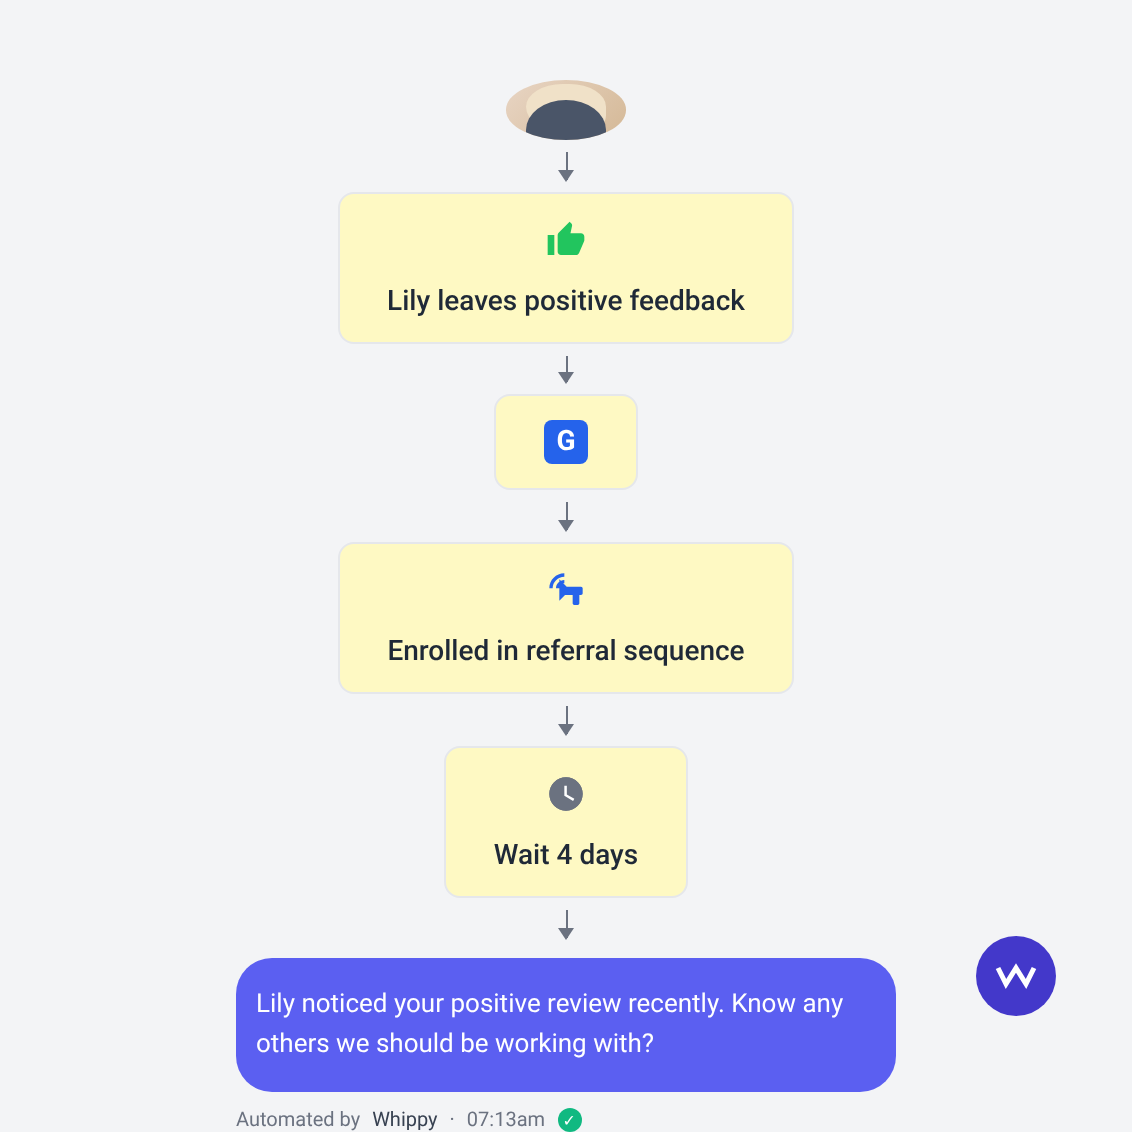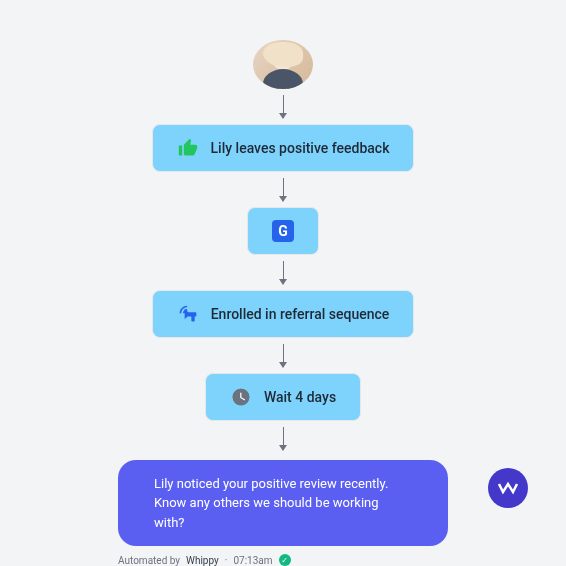--- a/index.html
+++ b/index.html
@@ -72,30 +72,31 @@
       bottom: -1px;
       left: 50%;
       transform: translateX(-50%);
       width: 0;
       height: 0;
       border-left: 4px solid transparent;
       border-right: 4px solid transparent;
       border-top: 6px solid #6b7280;
     }
     .step-card {
-      background: #7dd3fc;
+      background: #fef9c3;
       border: 1px solid #e5e7eb;
       border-radius: 8px;
       padding: 12px 24px;
       display: flex;
       align-items: center;
       gap: 12px;
       font-size: 14px;
       color: #1f2937;
       font-weight: 500;
+      flex-direction: column;
     }
     .icon-wrap {
       width: 22px;
       height: 22px;
       display: flex;
       align-items: center;
       justify-content: center;
       flex-shrink: 0;
     }
     .icon-square {
@@ -106,21 +107,21 @@
       align-items: center;
       justify-content: center;
       color: white;
       font-weight: bold;
       font-size: 14px;
     }
     .message-bubble {
       background: #5b5ff1;
       color: white;
       border-radius: 18px;
-      padding: 14px 36px;
+      padding: 14px 10px;
       font-size: 13px;
       line-height: 1.5;
       max-width: 330px;
       margin-top: 4px;
     }
     .footer-row {
       display: flex;
       align-items: center;
       justify-content: flex-start;
       gap: 6px;

